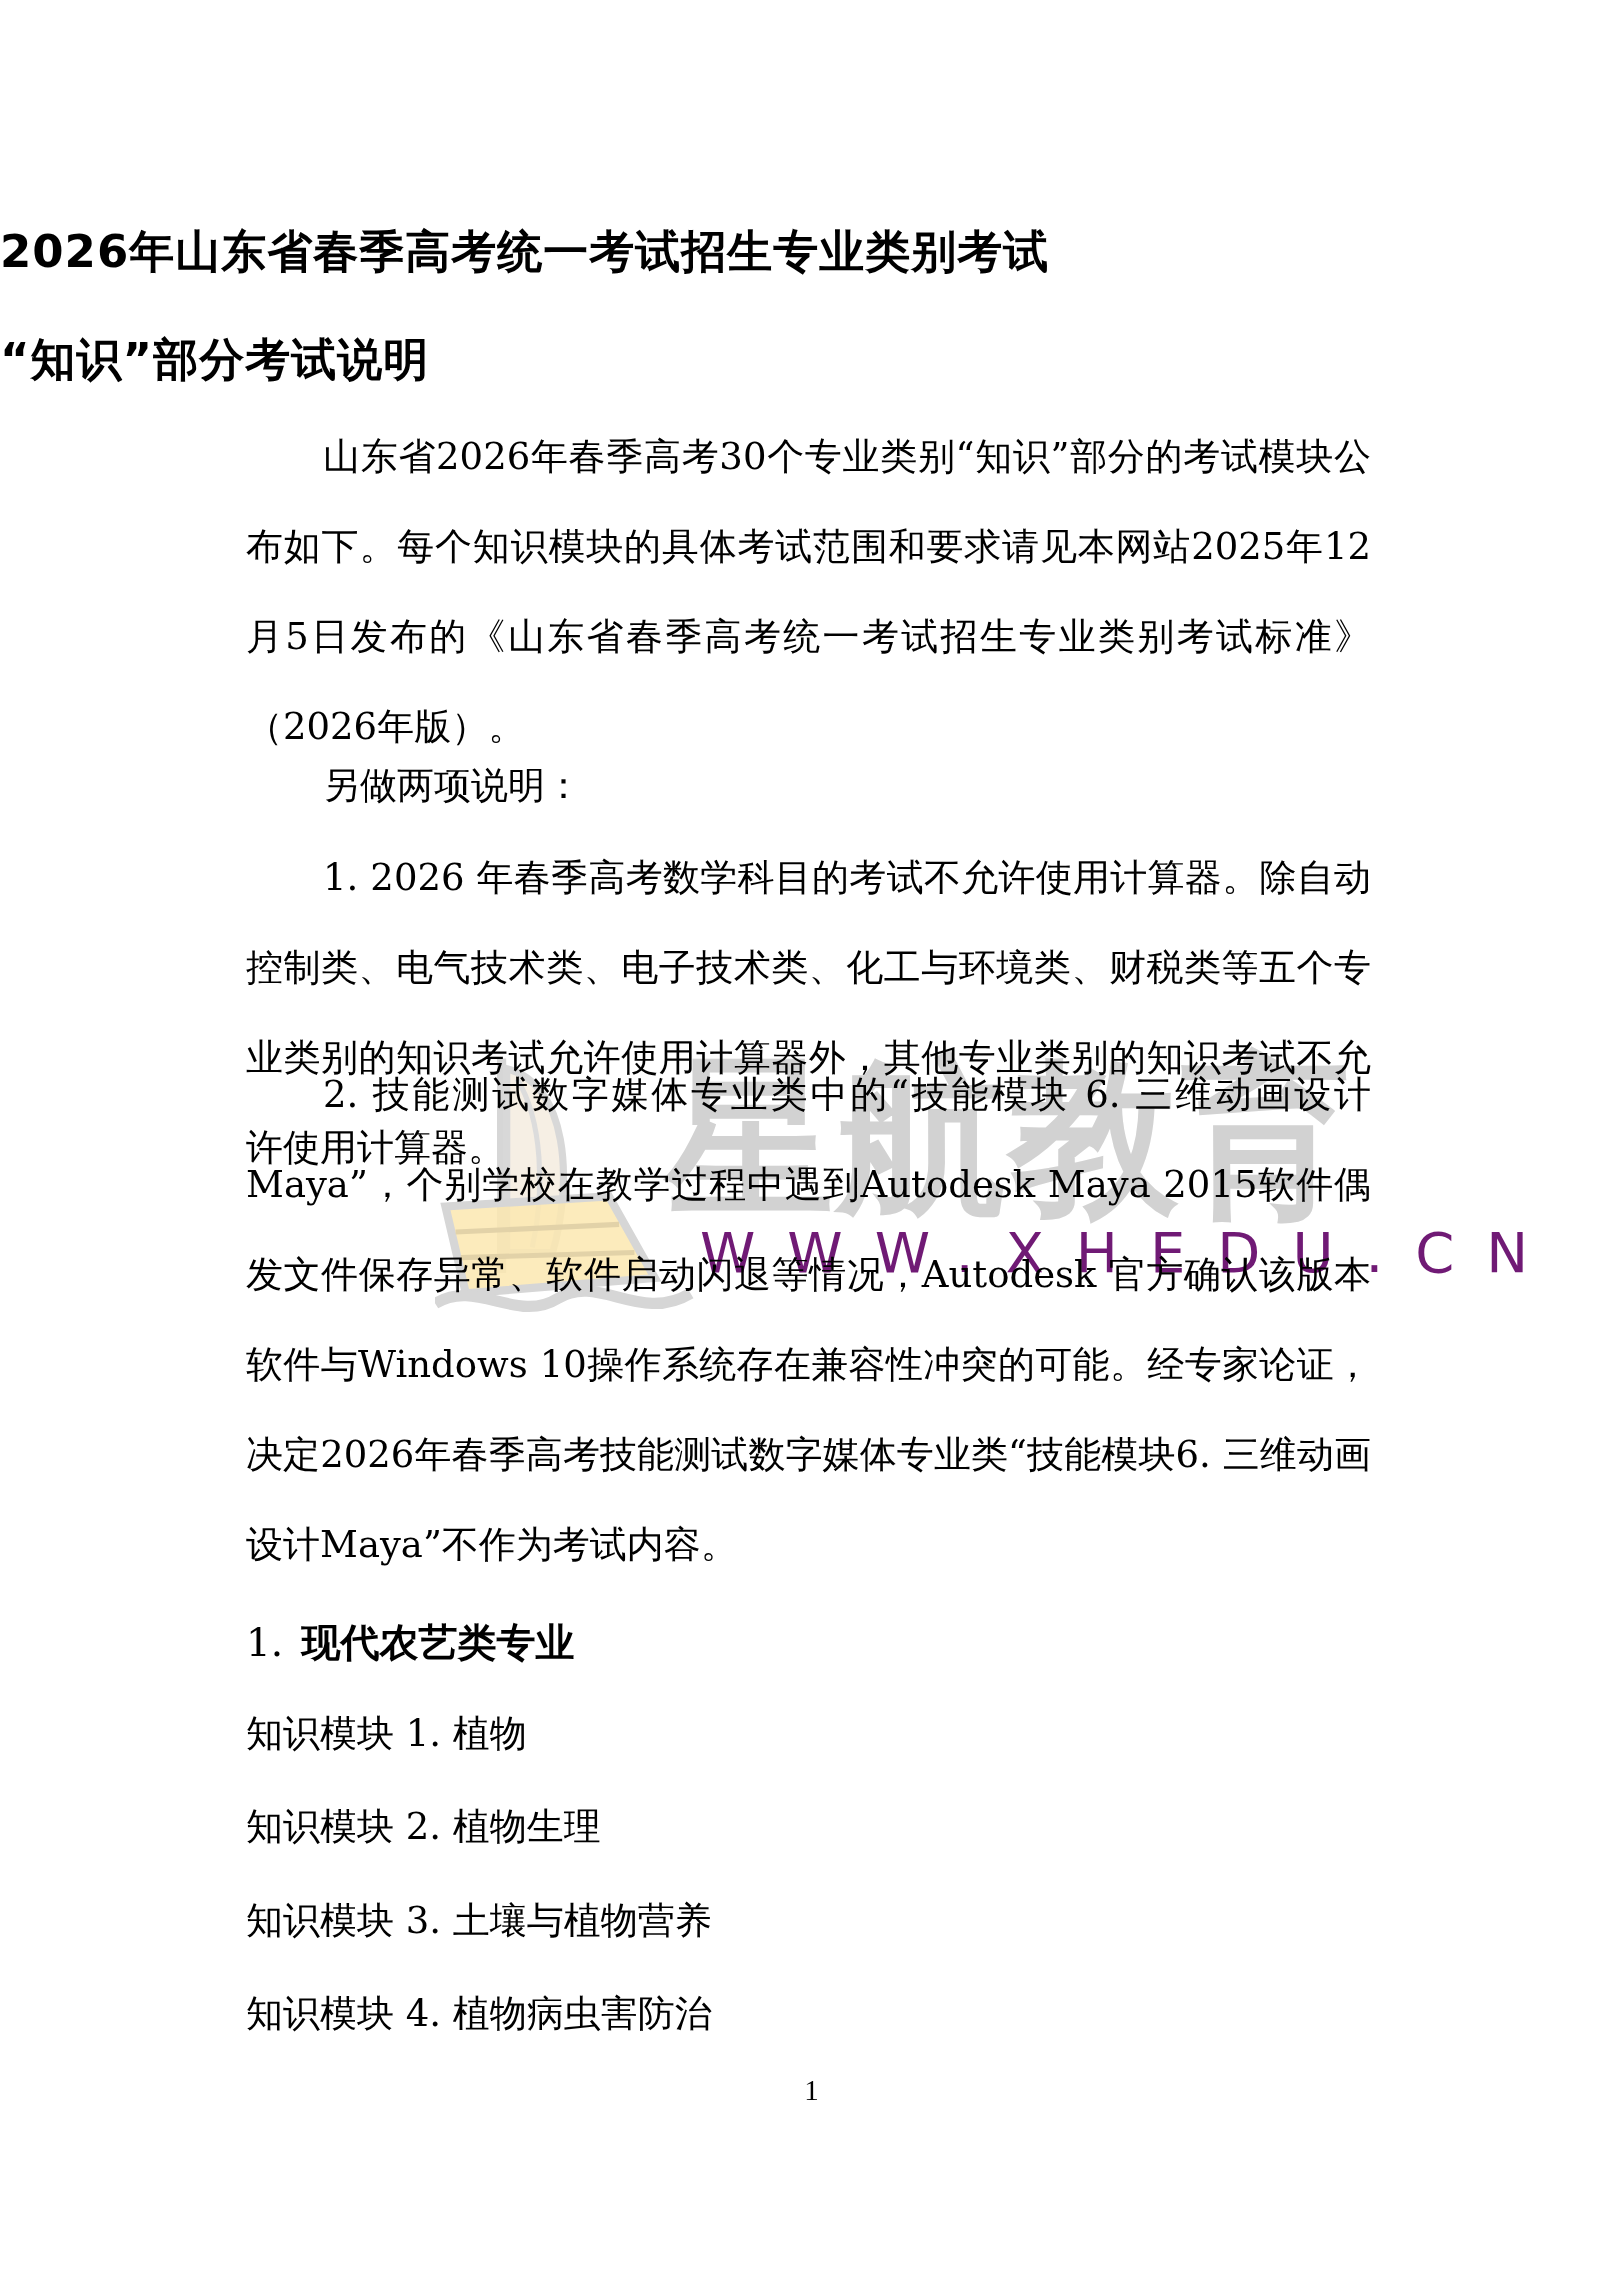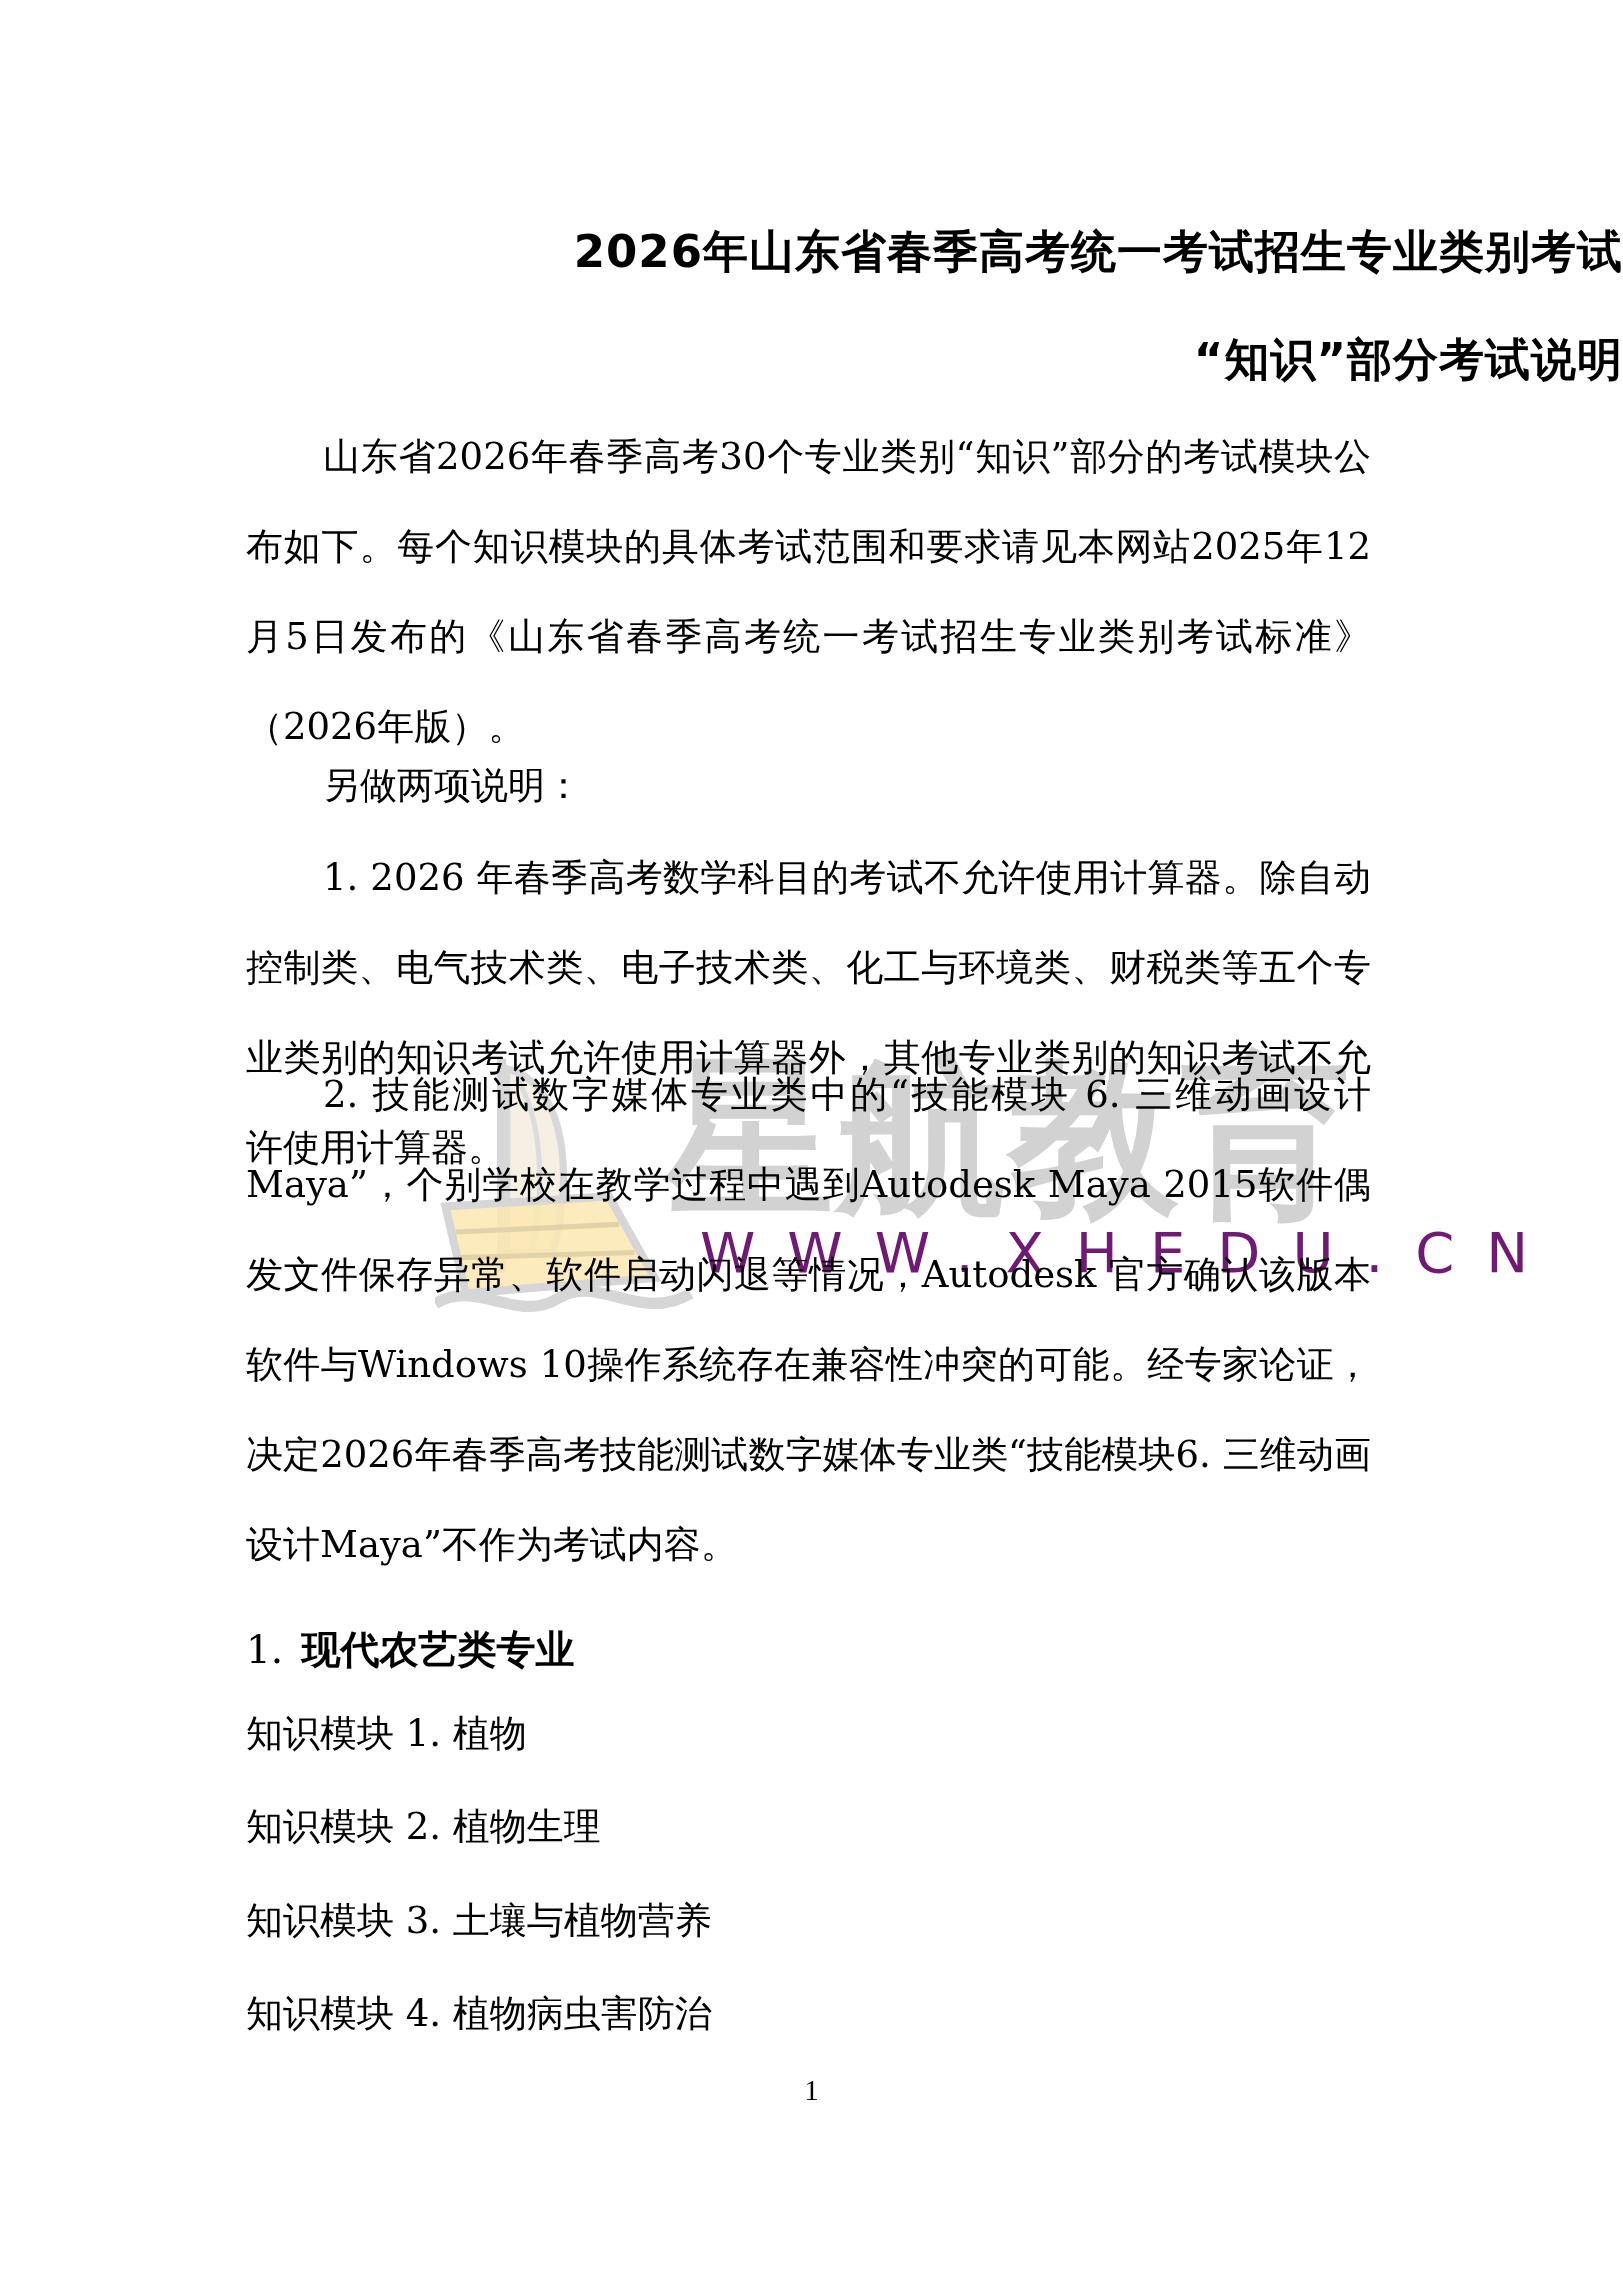--- a/index.html
+++ b/index.html
@@ -1,31 +1,31 @@
 <!DOCTYPE html>
 <html style="font-size:8.2px"><head>
   <meta charset="utf-8">
   <style>
     html, body { margin: 0; padding: 0; background: #ffffff; }
     body { width: 1623px; height: 2295px; position: relative; overflow: hidden;
            font-family: "DejaVu Serif", "Liberation Serif", serif; color: #000; }
     .page { position: absolute; left: 0; top: 0; width: 1623px; height: 2295px; background: #fff; }
 
-    .title { position: absolute; left: 0; width: 1623px; text-align: right;
+    .title { position: absolute; left: 0; width: 1623px; text-align: left;
              font-family: "DejaVu Sans", "Liberation Sans", sans-serif; font-weight: bold;
              font-size: 45px; line-height: 56px; letter-spacing: 1px; }
     .title.l1 { top: 224px; }
     .title.l2 { top: 332px; }
 
     .para { position: absolute; left: 246px; width: 1125px; font-size: 37px;
             line-height: 90px; text-align: justify; text-align-last: left; }
     .indent { text-indent: 77px; }
 
     .heading { position: absolute; left: 246px; font-size: 39px; line-height: 56px;
-               font-family: "DejaVu Sans", "Liberation Sans", sans-serif; margin-top: 7px; }
+               font-family: "DejaVu Sans", "Liberation Sans", sans-serif; }
     .heading .num { font-family: "DejaVu Serif", "Liberation Serif", serif; font-weight: normal; }
     .heading .txt { font-weight: bold; margin-left: 18.4px; }
 
     .module { position: absolute; left: 246px; font-size: 37px; line-height: 51px; text-align: center; }
 
     .page-num { position: absolute; top: 2074px; left: 0; width: 1623px; text-align: center;
                 font-family: "Liberation Serif", serif; font-size: 29px; }
 
     
     .wm { position: absolute; pointer-events: none; z-index: 0; }

